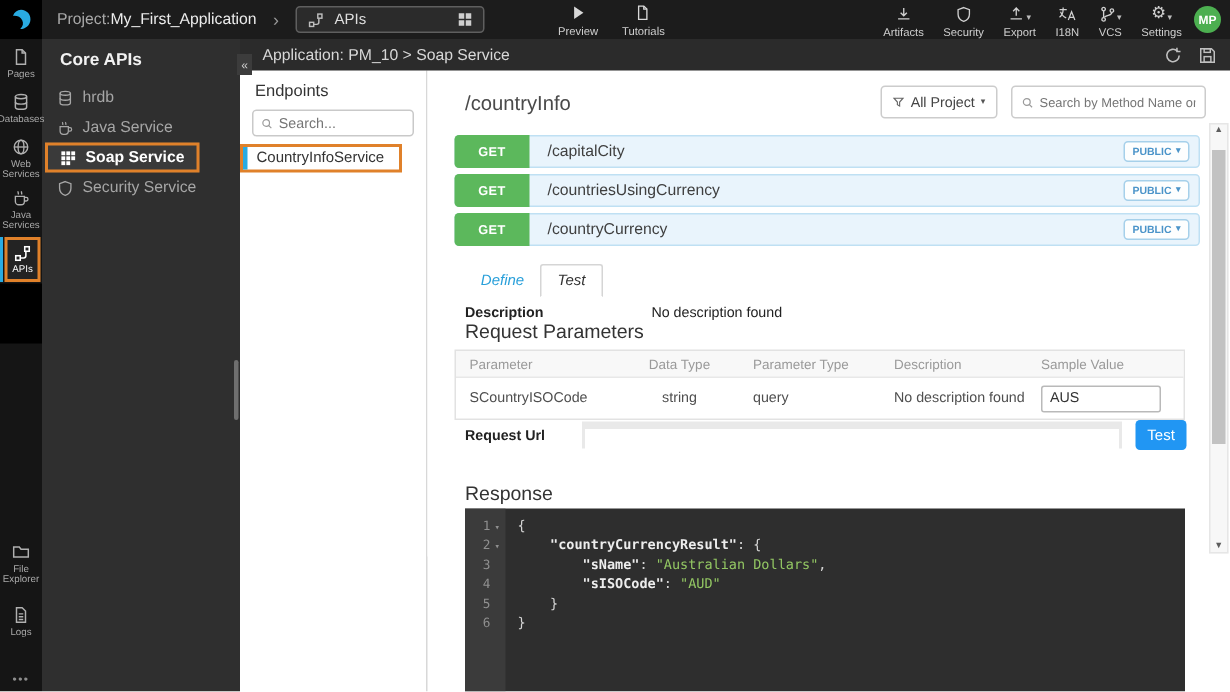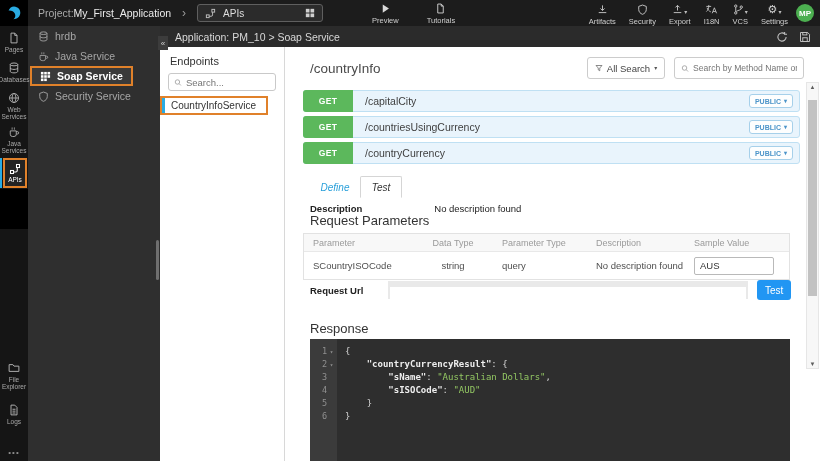--- a/index.html
+++ b/index.html
@@ -9,21 +9,21 @@
   input { font-family:"Liberation Sans",sans-serif; }
 
   
   #topbar { position:absolute; left:0; top:0; width:820px; height:26px; background:#1c1c1c; display:flex; align-items:center; color:#c9c9c9; z-index:10; }
   #logo-box { width:28px; height:26px; background:#000; display:flex; align-items:center; justify-content:center; flex:none; }
   .proj-label { font-size:10.5px; color:#a9a9a9; margin-left:10px; }
   .proj-name { font-size:10.5px; color:#ececec; }
   .tb-chevron { color:#9a9a9a; margin:0 11px; font-size:12px; }
   .tab-pill { height:18px; width:126px; border:1px solid #5f5f5f; border-radius:3px; background:#2b2b2b; display:flex; align-items:center; padding:0 7px; gap:7px; }
   .tab-pill .lbl { font-size:10px; color:#dedede; flex:1; }
-  .center-actions { position:absolute; left:372px; top:3px; display:flex; gap:28px; }
+  .center-actions { position:absolute; left:372px; top:3px; display:flex; gap:16px; }
   .tb-action { display:flex; flex-direction:column; align-items:center; gap:2px; color:#c4c4c4; cursor:default; }
   .tb-action .cap { font-size:7.5px; color:#cfcfcf; }
   .right-actions { position:absolute; right:32px; top:3px; display:flex; gap:13px; }
   .ico-wrap { display:flex; align-items:flex-end; gap:1px; height:12px; }
   .caret { font-size:6px; color:#bdbdbd; line-height:6px; }
   .avatar { position:absolute; right:6px; top:4px; width:18px; height:18px; border-radius:50%; background:#4caf50; color:#fff; font-size:8px; font-weight:bold; display:flex; align-items:center; justify-content:center; }
 
   
   #left-rail { position:absolute; left:0; top:26px; width:28px; height:435px; background:#151515; z-index:9; }
   .rail-item { position:absolute; left:0; width:28px; display:flex; flex-direction:column; align-items:center; gap:2px; color:#a9a9a9; text-align:center; }
@@ -263,20 +263,21 @@
     <svg width="12" height="12" viewBox="0 0 16 16" stroke="#b0b0b0" fill="none" stroke-width="1.3">
         <path d="M4 1.5h5l3 3v10H4z"></path>
         <path d="M6 7h4M6 9.5h4M6 12h4"></path>
       </svg>
     <span class="lb">Logs</span>
   </div>
   <div class="rail-more">•••</div>
 </div>
 
 <div id="svc-panel">
+  <div class="svc-title">Core APIs</div>
   <div class="svc-item">
     <svg width="11" height="11" viewBox="0 0 16 16" stroke="#a6a6a6" fill="none" stroke-width="1.3">
         <ellipse cx="8" cy="3.2" rx="5" ry="1.9"></ellipse>
         <path d="M3 3.2v9.4c0 1 2.2 1.9 5 1.9s5-.9 5-1.9V3.2"></path>
         <path d="M3 8c0 1 2.2 1.9 5 1.9S13 9 13 8"></path>
       </svg>
     <span>hrdb</span>
   </div>
   <div class="svc-item">
     <svg width="11" height="11" viewBox="0 0 16 16" stroke="#a6a6a6" fill="none" stroke-width="1.2">
@@ -336,21 +337,21 @@
   <div class="ep-item">CountryInfoService</div>
 </div>
 
 <div id="main">
   <div class="m-title-row">
     <span class="m-title">/countryInfo</span>
     <div class="m-filter">
       <svg width="8" height="8" viewBox="0 0 16 16" stroke="#666" fill="none" stroke-width="1.5">
           <path d="M2 3h12l-4.5 5v5.5l-3-1.8V8z"></path>
         </svg>
-      <span>All Search</span>
+      <span>All Project</span>
       <span class="caret" style="color:#555;">▾</span>
     </div>
     <div class="m-search">
       <svg width="9" height="9" viewBox="0 0 16 16" stroke="#9a9a9a" fill="none" stroke-width="1.6">
           <circle cx="7" cy="7" r="4.5"></circle>
           <path d="M10.5 10.5L14 14"></path>
         </svg>
       <input type="text" placeholder="Search by Method Name or URL..." style="">
     </div>
   </div>

